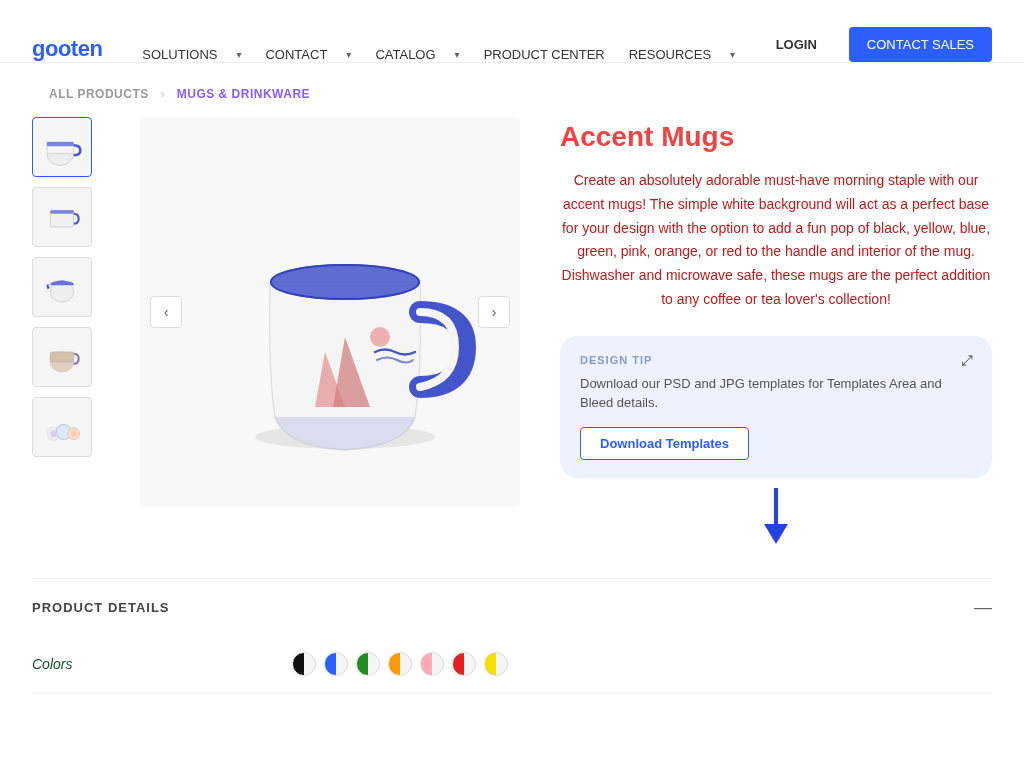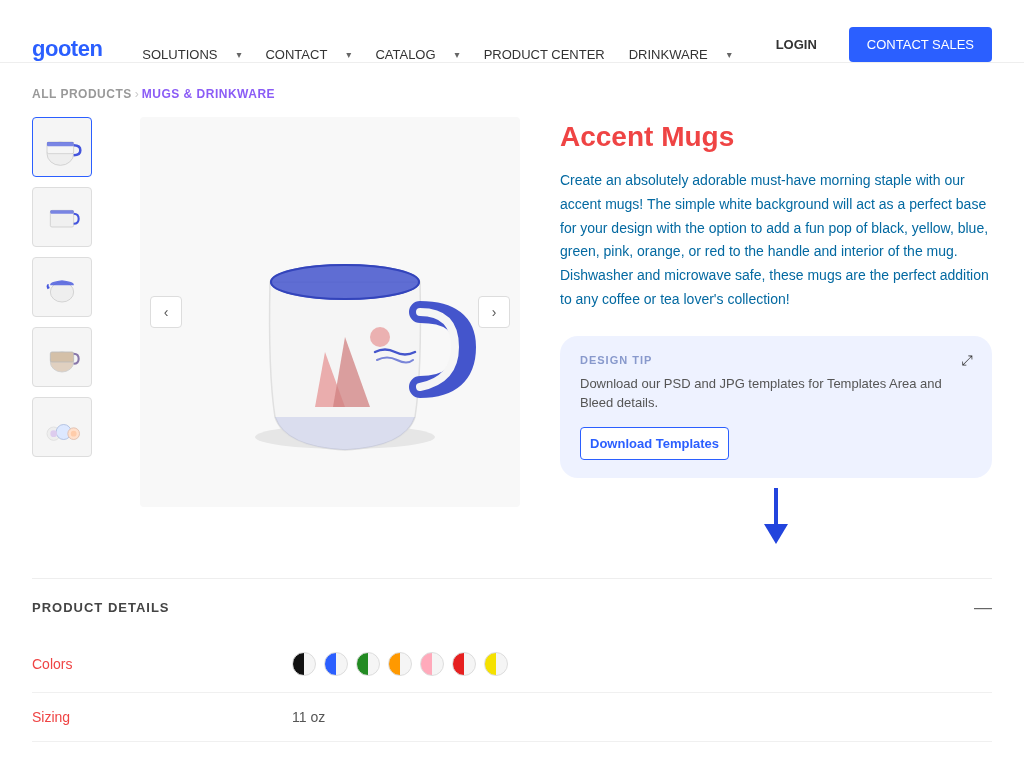--- a/index.html
+++ b/index.html
@@ -9,21 +9,21 @@
     .header { display: flex; align-items: flex-end; padding: 0 32px; height: 63px; border-bottom: 1px solid #eee; }
     .logo { font-size: 22px; font-weight: 800; color: #2b5fff; margin-right: 40px; letter-spacing: -0.5px; }
     .nav { display: flex; align-items: center; gap: 24px; flex: 1; }
     .nav-item { display: flex; align-items: center; gap: 19px; font-size: 13px; color: #333; cursor: pointer; font-weight: 500; }
     .nav-chevron { font-size: 10px; color: #666; }
     .nav-right { display: flex; align-items: center; gap: 32px; margin-left: auto; }
     .login-btn { font-size: 13px; font-weight: 600; color: #333; cursor: pointer; }
     .contact-btn { background: #2b5fff; color: #fff; font-size: 13px; font-weight: 400; padding: 10px 18px; border-radius: 4px; cursor: pointer; border: none; }
 
     
-    .breadcrumb { padding: 24px 32px 16px; display: flex; gap: 3px; align-items: flex-end; }
+    .breadcrumb { padding: 24px 49px 16px; display: flex; gap: 12px; align-items: flex-end; }
     .breadcrumb-item { font-size: 12px; font-weight: 600; color: #999; text-transform: uppercase; letter-spacing: 0.5px; cursor: pointer; }
     .breadcrumb-item.active { color: #8b5cf6; }
     .breadcrumb-sep { color: #ccc; font-size: 12px; }
 
     
     .product-layout { display: flex; gap: 40px; padding: 0 32px; }
 
     
     .thumbnails { display: flex; flex-direction: column; gap: 10px; width: 68px; }
     .thumb { width: 60px; height: 60px; border: 1px solid #ddd; border-radius: 4px; background: #f5f5f5; display: flex; align-items: center; justify-content: center; cursor: pointer; overflow: hidden; }
@@ -32,39 +32,39 @@
     
     .main-image-wrapper { position: relative; flex: 0 0 380px; height: 390px; background: #f8f8f8; border-radius: 4px; overflow: hidden; display: flex; align-items: center; justify-content: center; }
     .main-image-placeholder { width: 100%; height: 100%; display: flex; align-items: center; justify-content: center; }
     .prev-btn, .next-btn { position: absolute; top: 50%; transform: translateY(-50%); width: 32px; height: 32px; background: rgba(255,255,255,0.9); border: 1px solid #ddd; border-radius: 4px; display: flex; align-items: center; justify-content: center; cursor: pointer; font-size: 14px; color: #555; }
     .prev-btn { left: 10px; }
     .next-btn { right: 10px; }
 
     
     .product-info { flex: 1; padding-top: 4px; }
     .product-title { font-size: 28px; font-weight: 600; color: #ef4444; margin-bottom: 16px; }
-    .product-desc { font-size: 14px; line-height: 1.7; color: #0369a1; margin-bottom: 24px; }
+    .product-desc { font-size: 14px; line-height: 1.7; color: #b91c1c; margin-bottom: 24px; text-align: center; }
 
     
     .design-tip-box { background: #eef2ff; border-radius: 18px; padding: 18px 20px; position: relative; }
     .design-tip-label { font-size: 11px; font-weight: 700; color: #8899cc; letter-spacing: 1px; text-transform: uppercase; margin-bottom: 8px; }
     .design-tip-expand { position: absolute; top: 16px; right: 16px; width: 18px; height: 18px; display: flex; align-items: center; justify-content: center; cursor: pointer; }
     .design-tip-text { font-size: 13px; color: #555; margin-bottom: 14px; line-height: 1.5; }
-    .download-btn { background: #fff; border: 1.5px solid #2b5fff; color: #2b5fff; font-size: 13px; font-weight: 600; padding: 8px 9px; border-radius: 4px; cursor: pointer; display: inline-block; }
+    .download-btn { background: #fff; border: 1.5px solid #2b5fff; color: #2b5fff; font-size: 13px; font-weight: 600; padding: 8px 19px; border-radius: 4px; cursor: pointer; display: inline-block; }
 
     
     .arrow-container { display: flex; justify-content: center; padding: 8px 0 0 0; }
 
     
     .product-details-section { margin: 32px 32px 0; border-top: 1px solid #eee; }
     .product-details-header { display: flex; justify-content: space-between; align-items: center; padding: 18px 0; cursor: pointer; }
     .product-details-title { font-size: 13px; font-weight: 700; color: #444; letter-spacing: 1px; text-transform: uppercase; }
     .collapse-icon { font-size: 18px; color: #666; font-weight: 300; }
     .details-row { display: flex; padding: 16px 0; border-bottom: 1px solid #f0f0f0; align-items: center; }
-    .details-label { width: 260px; font-size: 14px; color: #ef4444; font-weight: 500; }
+    .details-label { width: 260px; font-size: 14px; color: #14532d; font-weight: 500; font-style: italic; }
     .details-value { font-size: 14px; color: #555; display: flex; align-items: center; gap: 8px; }
     .color-swatch-half { width: 24px; height: 24px; border-radius: 50%; overflow: hidden; display: inline-block; position: relative; }
   </style>
 </head>
 <body>
 
 <header>
   <div class="header">
     <div class="logo">gooten</div>
     <nav class="nav">
@@ -77,21 +77,21 @@
         <span class="nav-chevron">▾</span>
       </div>
       <div class="nav-item">
         <span>CATALOG</span>
         <span class="nav-chevron">▾</span>
       </div>
       <div class="nav-item">
         <span>PRODUCT CENTER</span>
       </div>
       <div class="nav-item">
-        <span>DRINKWARE</span>
+        <span>RESOURCES</span>
         <span class="nav-chevron">▾</span>
       </div>
     </nav>
     <div class="nav-right">
       <div class="login-btn">LOGIN</div>
       <button class="contact-btn">CONTACT SALES</button>
     </div>
   </div>
 </header>
 
@@ -214,17 +214,13 @@
       <span class="color-swatch-half" style="background: linear-gradient(to right, #ff9900 50%, #f5f5f5 50%); border: 1px solid #ddd;"></span>
 
       <span class="color-swatch-half" style="background: linear-gradient(to right, #ffaabb 50%, #f5f5f5 50%); border: 1px solid #ddd;"></span>
 
       <span class="color-swatch-half" style="background: linear-gradient(to right, #e62020 50%, #f5f5f5 50%); border: 1px solid #ddd;"></span>
 
       <span class="color-swatch-half" style="background: linear-gradient(to right, #f5e100 50%, #f5f5f5 50%); border: 1px solid #ddd;"></span>
     </div>
   </div>
 
-  <div class="details-row">
-    <div class="details-label">Sizing</div>
-    <div class="details-value">11 oz</div>
-  </div>
 </div>
 
 </body></html>

